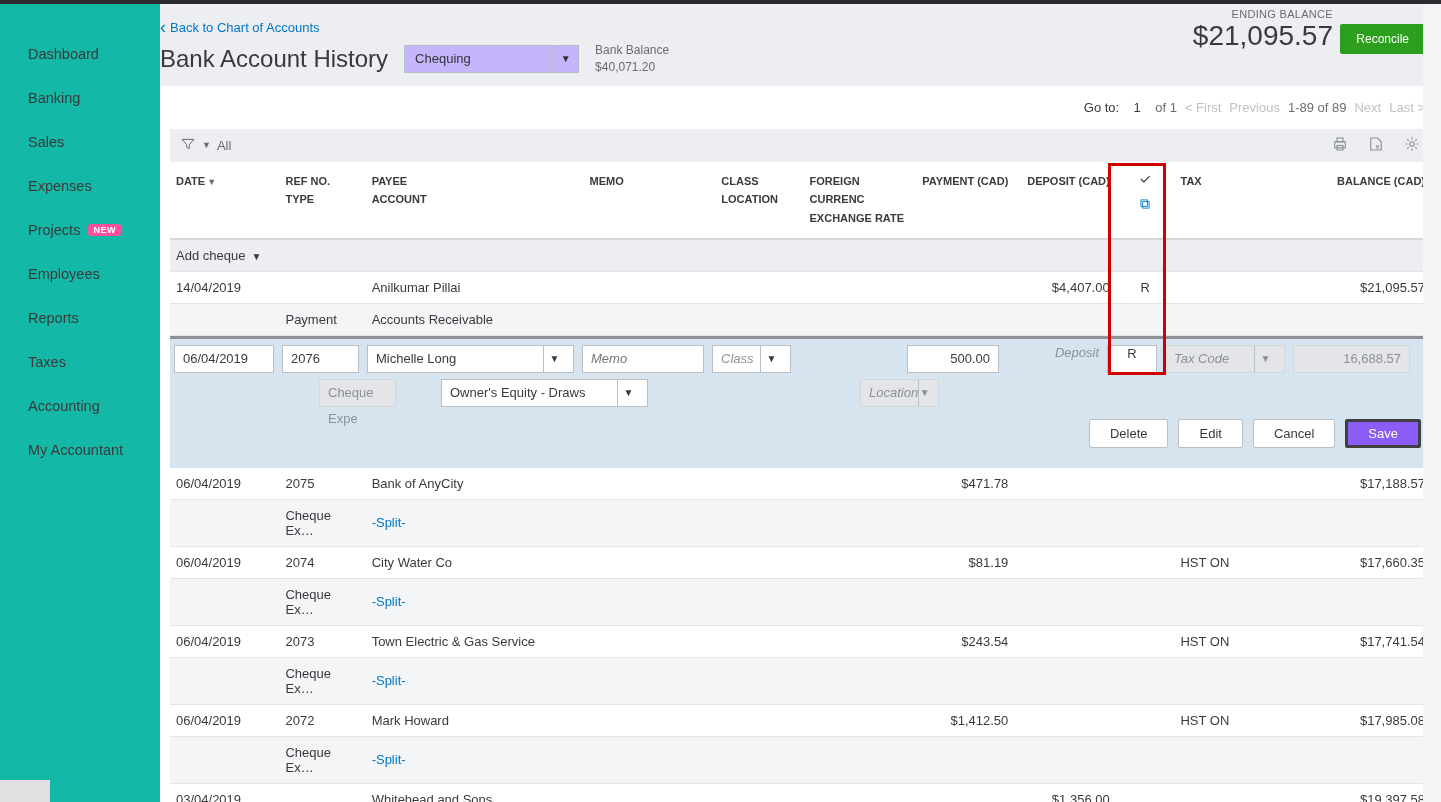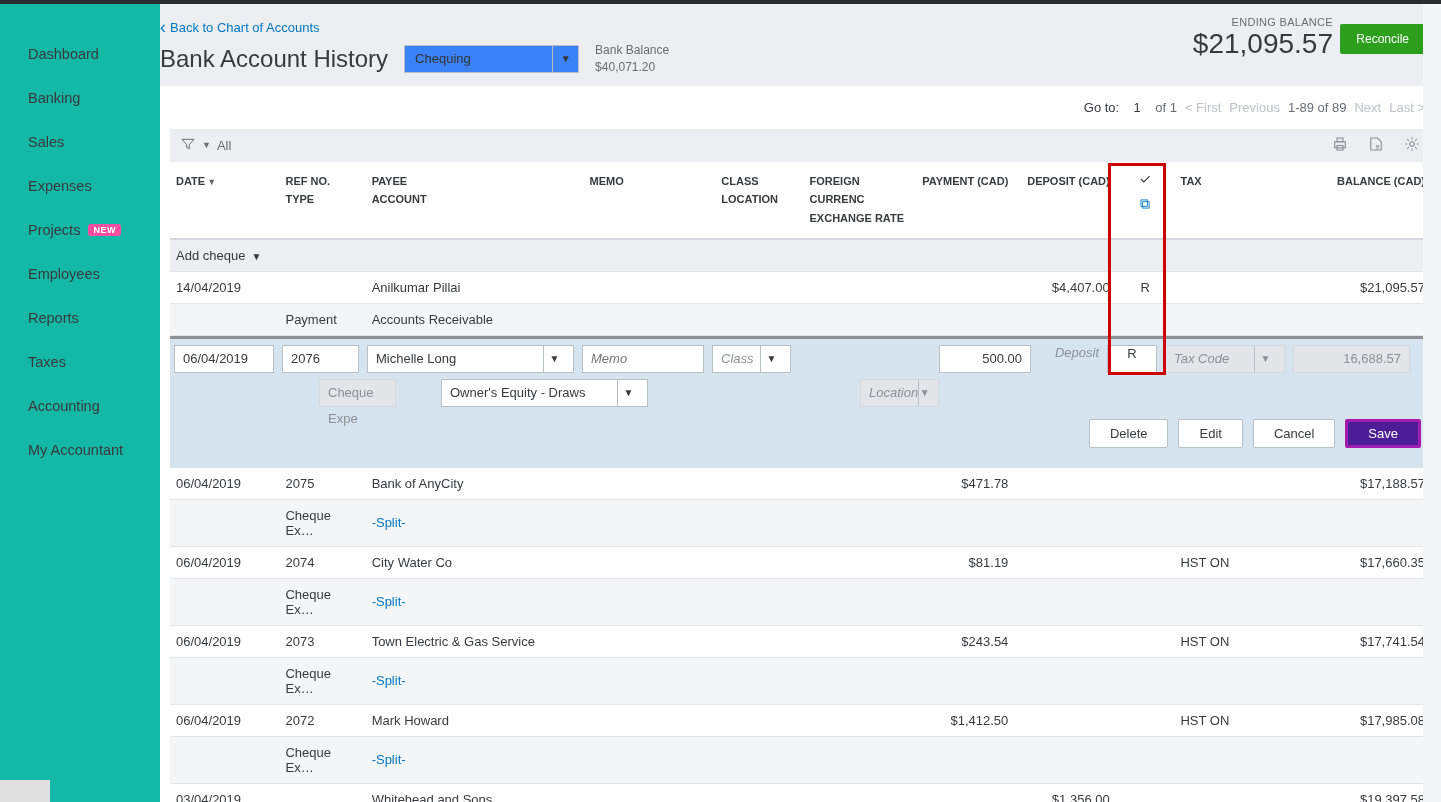--- a/index.html
+++ b/index.html
@@ -16,27 +16,27 @@
   
   
   .main { position: absolute; top: 4px; left: 160px; right: 0; bottom: 0; }
   
   
   .hdr { background: #eceef1; padding: 14px 16px 10px 0; position: relative; }
   .back-link { color: #0077c5; font-size: 13px; cursor: pointer; display: inline-flex; align-items: center; gap: 4px; }
   .back-link .chev { font-size: 18px; line-height: 1; }
   .title-row { display: flex; align-items: center; gap: 16px; margin-top: 6px; }
   .page-title { font-size: 24px; color: #393a3d; font-weight: 400; }
-  .acct-select { width: 175px; height: 28px; border: 1px solid #babec5; background: #3b82f6; display: flex; align-items: center; justify-content: space-between; font-size: 13px; }
+  .acct-select { width: 175px; height: 28px; border: 1px solid #babec5; background: #c4b5fd; display: flex; align-items: center; justify-content: space-between; font-size: 13px; }
   .acct-select .sel-val { padding: 0 10px; }
   .acct-select .caret { width: 26px; height: 100%; border-left: 1px solid #babec5; display:flex; align-items:center; justify-content:center; font-size:10px; color:#333; }
   .bank-bal { font-size: 12px; color: #6b6c72; line-height: 1.4; }
   
   .reconcile-btn { position: absolute; right: 16px; top: 20px; background: #2ca01c; color: #fff; border: none; padding: 8px 16px; font-size: 12px; font-weight: 500; border-radius: 2px; cursor: pointer; }
-  .ending-bal { position: absolute; right: 108px; top: 12px; text-align: right; }
+  .ending-bal { position: absolute; right: 108px; top: 4px; text-align: right; }
   .ending-bal .lbl { font-size: 11px; color: #6b6c72; letter-spacing: 0.3px; }
   .ending-bal .amt { font-size: 28px; color: #393a3d; font-weight: 400; }
   
   
   .content { background: #fff; padding: 0; position: relative; overflow-x:hidden; }
   
   
   .pager { display: flex; justify-content: flex-end; align-items: center; gap: 8px; padding: 14px 16px; font-size: 13px; color: #6b6c72; }
   .pager .goto-lbl { color: #393a3d; }
   .pager .goto-input { width: 20px; border:none; text-align:center; font-size:13px; color:#393a3d; }
@@ -69,21 +69,21 @@
   .editband input, .editband .fake-input {
     height: 28px; border: 1px solid #babec5; background: #fff; font-size: 13px; padding: 0 8px; color:#393a3d;
   }
   .fake-input.disabled { background:#e3e5e8; color:#8d9096; border-color:#d4d7dc; }
   .fake-select { display:flex; align-items:center; justify-content:space-between; }
   .fake-select .caret { width: 22px; height:100%; display:flex; align-items:center; justify-content:center; border-left:1px solid #babec5; font-size:10px; }
   .placeholder { color:#8d9096; font-style: italic; }
   
   .btn-row { display:flex; justify-content:flex-end; gap:10px; padding:12px 10px; }
   .btn { border:1px solid #babec5; background:#fff; color:#393a3d; padding:6px 20px; font-size:13px; border-radius:2px; cursor:pointer; }
-  .btn-save { background:#4c1d95; color:#fff; border:3px solid #a21caf; padding:4px 20px; }
+  .btn-save { background:#8b5cf6; color:#fff; border:3px solid #404040; padding:4px 20px; }
   
   .reconcile-col-hdr svg { width:14px; height:14px; stroke:#393a3d; fill:none; }
   .reconcile-col-hdr .copy-icon svg { stroke:#0077c5; margin-top:6px; }
   
   
   .red-callout { position:absolute; border:3px solid #d00000; pointer-events:none; }
   
   .sort-caret { font-size: 9px; color:#6b6c72; margin-left:2px; }
   
   
@@ -267,21 +267,21 @@
                       </div>
                     </div>
     <div style="padding:0 4px;"><input placeholder="Memo" style="width: 100%; font-style: italic;"></div>
     <div style="padding:0 4px;">
                       <div class="fake-input fake-select">
                         <span class="placeholder">Class</span>
                         <span class="caret">▼</span>
                       </div>
                     </div>
     <div></div>
-    <div style="padding:0 4px;"><input value="500.00" style="width: 100%; text-align: right; margin-left: 32px;"></div>
+    <div style="padding:0 4px;"><input value="500.00" style="width: 100%; text-align: right;"></div>
     <div style="padding:0 4px; text-align:right;"><span class="placeholder">Deposit</span></div>
     <div style="padding:0 4px;">
                       <div class="fake-input" style="text-align:center;">R</div>
                     </div>
     <div style="padding:0 4px;">
                       <div class="fake-input fake-select disabled">
                         <span class="placeholder">Tax Code</span>
                         <span class="caret">▼</span>
                       </div>
                     </div>

